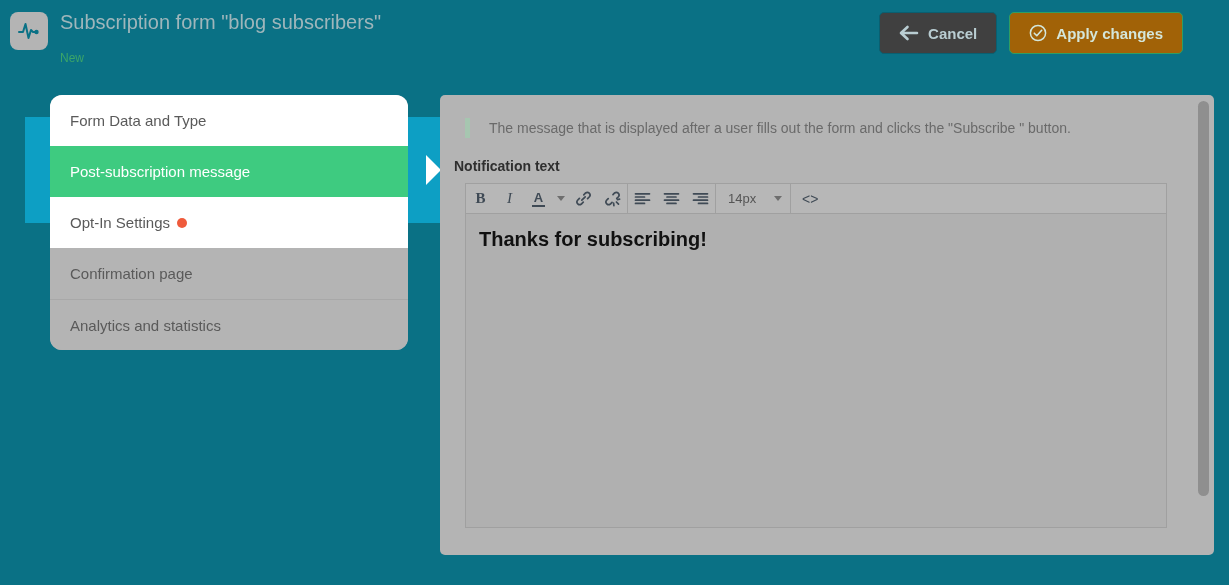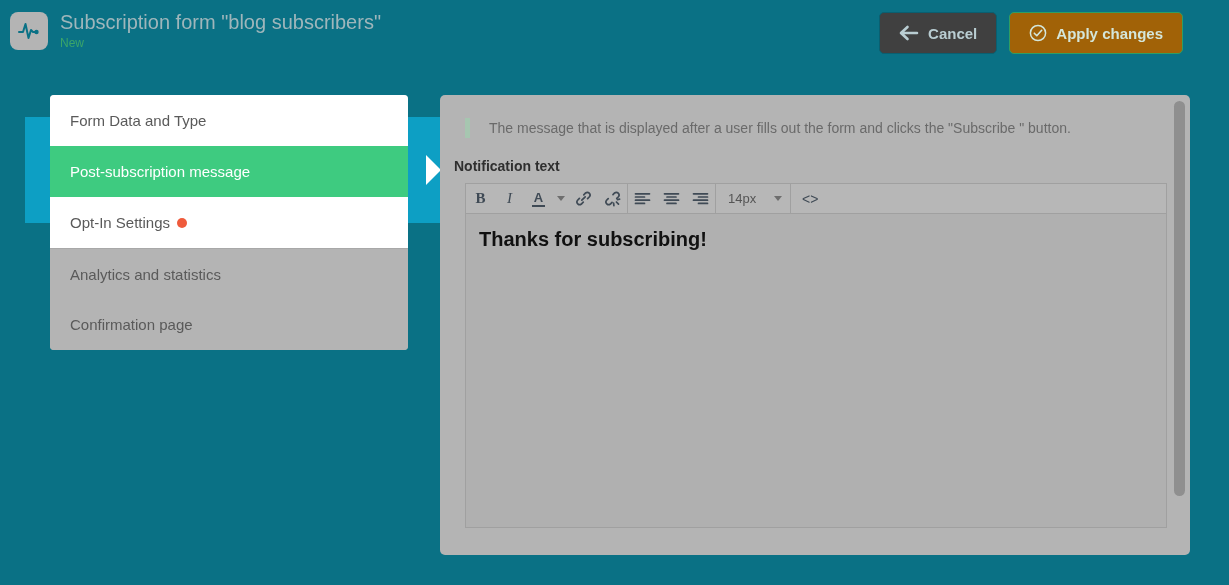--- a/index.html
+++ b/index.html
@@ -40,21 +40,21 @@
   .header-title {
     font-size: 20px;
     color: #9fb6bb;
     line-height: 26px;
     white-space: nowrap;
   }
   .header-subtitle {
     font-size: 12px;
     color: #3ba569;
     line-height: 16px;
-    margin-top: 0;
+    margin-top: 15px;
   }
   .header-actions {
     position: absolute;
     right: 46px; top: 12px;
     display: flex;
     gap: 12px;
   }
   .btn {
     height: 42px;
     border-radius: 5px;
@@ -93,21 +93,21 @@
     width: 0; height: 0;
     border-top: 15px solid transparent;
     border-bottom: 15px solid transparent;
     border-left: 15px solid #ffffff;
   }
   .nav-panel {
     position: absolute;
     left: 50px; top: 95px;
     width: 358px;
     background: #b4b4b4;
-    border-radius: 4px;
+    border-radius: 12px;
     overflow: hidden;
   }
   .nav-item {
     height: 51px;
     display: flex;
     align-items: center;
     padding: 0 0 0 20px;
     font-size: 15px;
     color: #5a5a5a;
     box-sizing: border-box;
@@ -130,20 +130,21 @@
     vertical-align: middle;
   }
 
   
   .main-panel {
     position: absolute;
     left: 440px; top: 95px;
     width: 750px; height: 460px;
     background: #b4b4b4;
     border-radius: 5px;
+    padding-left: 24px;
   }
   .panel-scrollbar-track {
     position: absolute;
     right: 2px; top: 2px;
     width: 14px; height: 456px;
     background: #b4b4b4;
     border-radius: 4px;
   }
   .panel-scrollbar-thumb {
     position: absolute;
@@ -296,25 +297,25 @@
   <div class="nav-item white">
     <span>Form Data and Type</span>
   </div>
   <div class="nav-item selected">
     <span>Post-subscription message</span>
   </div>
   <div class="nav-item white">
     <span>Opt-In Settings</span>
     <span class="nav-dot"></span>
   </div>
+  <div class="nav-item grey">
+    <span>Confirmation page</span>
+  </div>
   <div class="nav-item grey greyline">
     <span>Analytics and statistics</span>
-  </div>
-  <div class="nav-item grey">
-    <span>Confirmation page</span>
   </div>
 </div>
 
 <div class="main-panel">
 
   <div class="panel-scrollbar-track">
     <div class="panel-scrollbar-thumb"></div>
   </div>
 
   <div class="hint-row">

